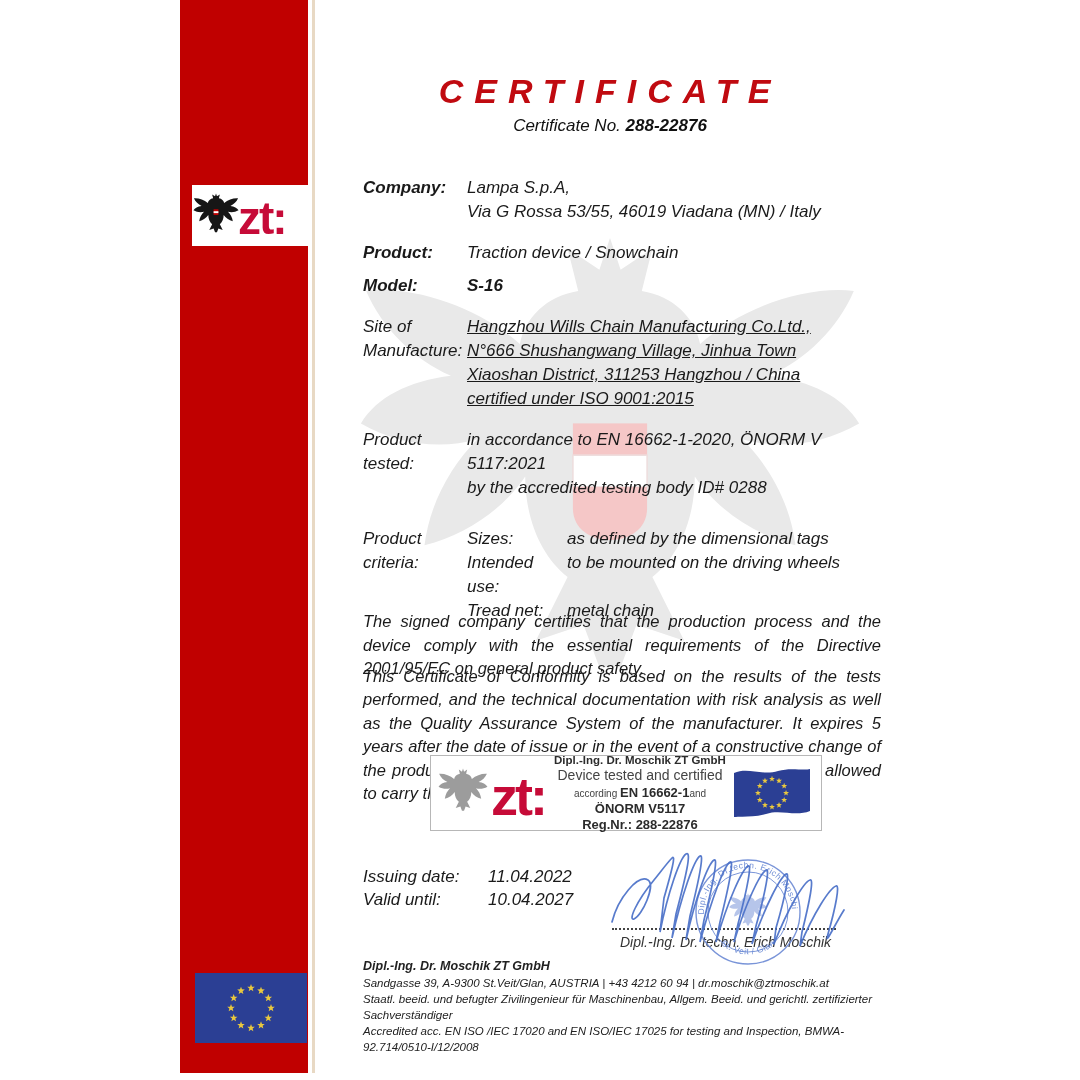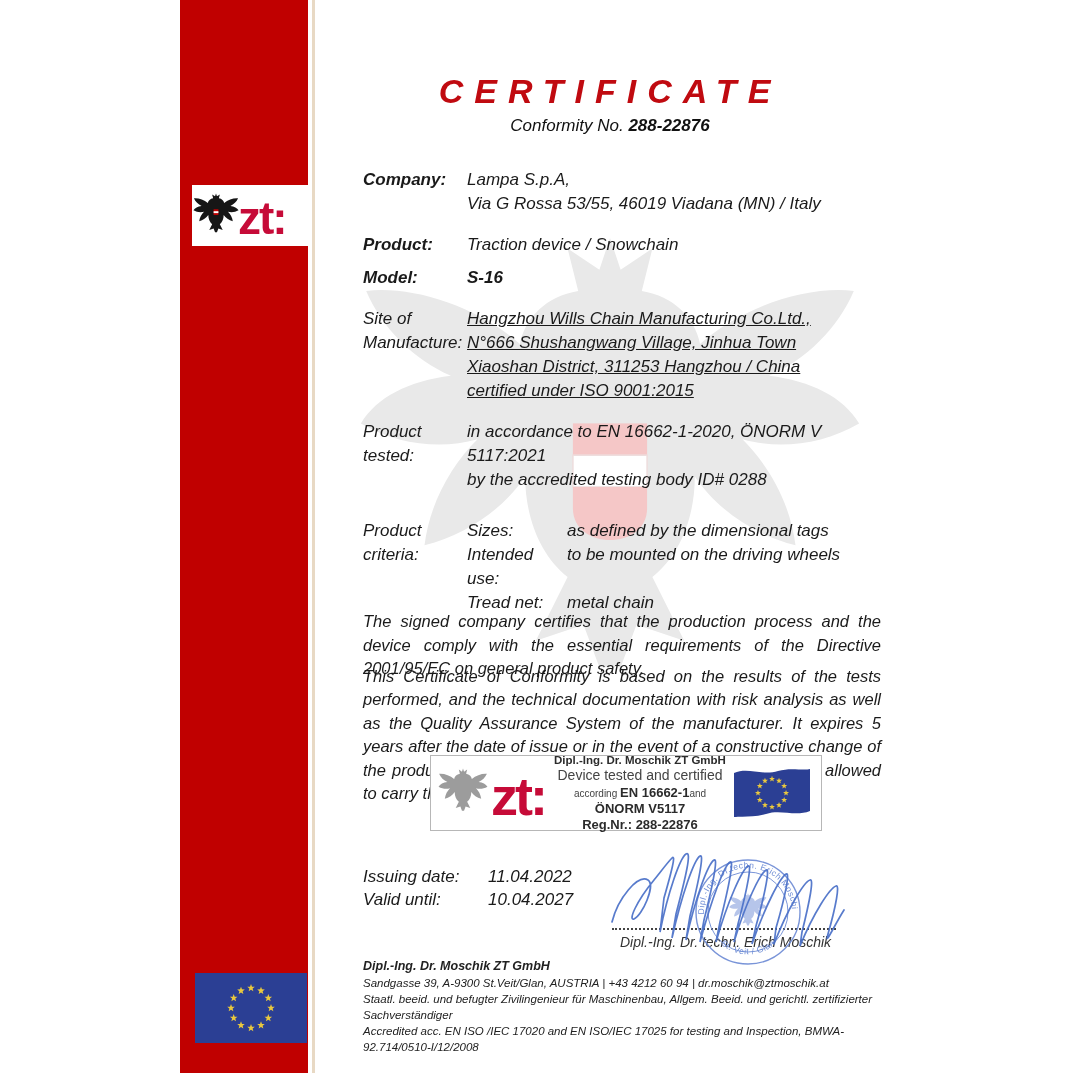--- a/index.html
+++ b/index.html
@@ -24,21 +24,21 @@
   .eu-flag-bottom{position:absolute;left:195px;top:973px;width:112px;height:70px;z-index:2;}
 
   
   .title{position:absolute;left:330px;top:72px;width:560px;text-align:center;margin:0;
          font-size:34px;font-weight:bold;font-style:italic;color:#c00a10;letter-spacing:11px;z-index:1;}
   .cert-no{position:absolute;left:330px;top:116px;width:560px;text-align:center;font-style:italic;
            font-size:17px;color:#111;z-index:1;}
   .cert-no b{font-weight:bold;}
 
   
-  .content{position:absolute;left:363px;top:168px;width:518px;font-style:italic;font-size:17px;
+  .content{position:absolute;left:363px;top:176px;width:518px;font-style:italic;font-size:17px;
            line-height:24px;z-index:1;}
   .frow{display:grid;grid-template-columns:104px 1fr;margin-bottom:9px;}
   .frow .lbl{font-weight:bold;}
   .frow.plain .lbl{font-weight:normal;}
   .frow .val{}
   .frow .val.bold{font-weight:bold;}
   .site-row .val{padding-top:24px;margin-top:-24px;text-decoration:underline;}
   .site-lbl-l1{display:block;}
   .gap-s{height:8px;}
   .gap-m{height:18px;}
@@ -129,21 +129,21 @@
         <use href="#star" transform="translate(38.7,45)"></use>
           <use href="#star" transform="translate(36,35)"></use>
         <use href="#star" transform="translate(38.7,25)"></use>
           <use href="#star" transform="translate(46,17.7)"></use>
       </g>
     </svg>
   </div>
 
   <h1 class="title">CERTIFICATE</h1>
   <div class="cert-no">
-    <span>Conformity No. </span><b>288-22876</b>
+    <span>Certificate No. </span><b>288-22876</b>
   </div>
 
   <div class="content">
     <div class="frow">
       <div class="lbl">Company:</div>
       <div class="val">
         <div>Lampa S.p.A,</div>
         <div>Via G Rossa 53/55, 46019 Viadana (MN) / Italy</div>
       </div>
     </div>

